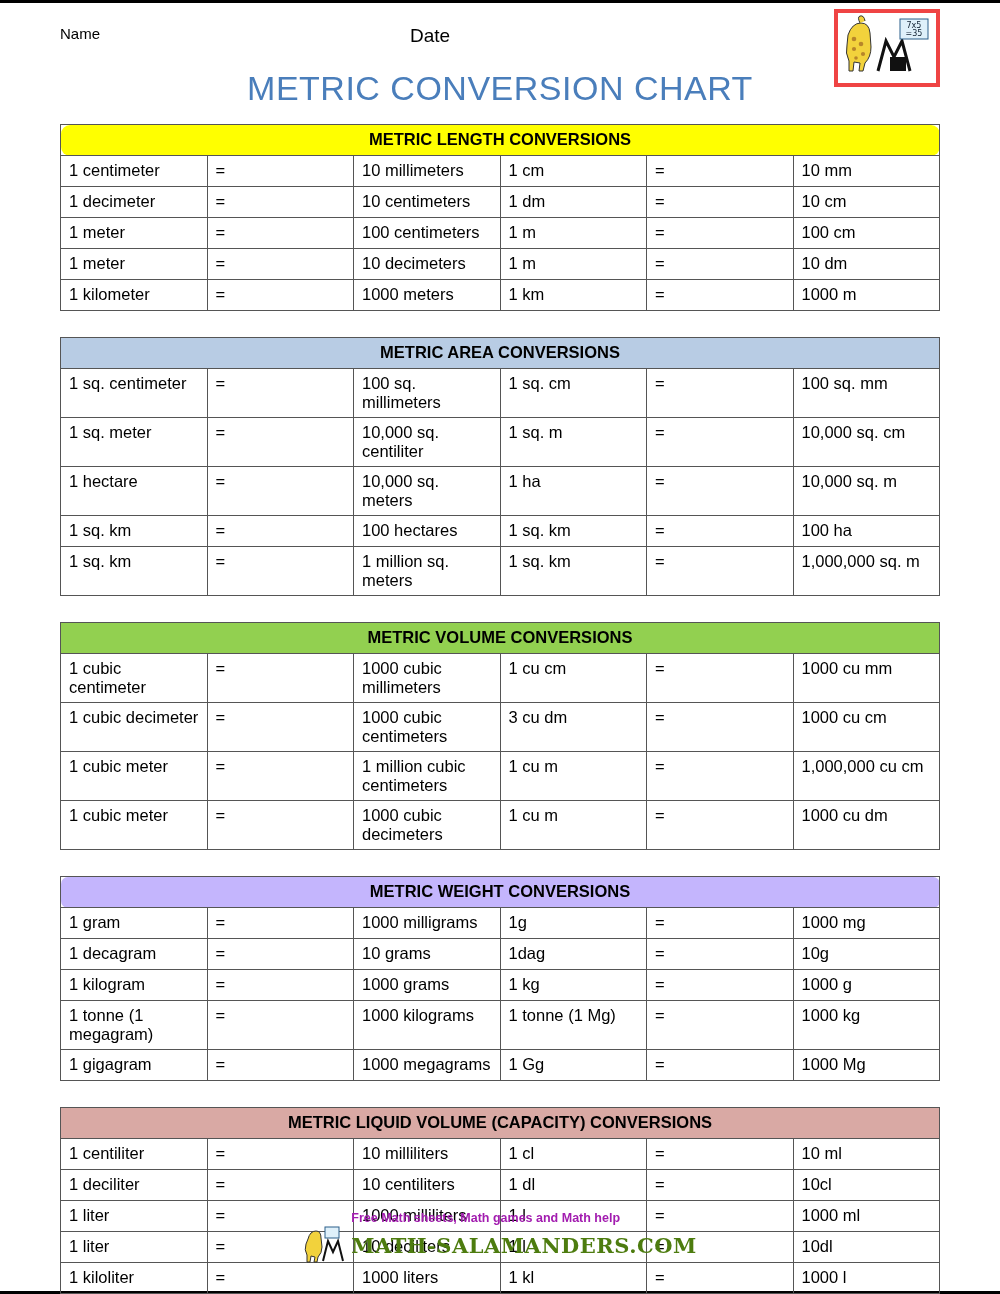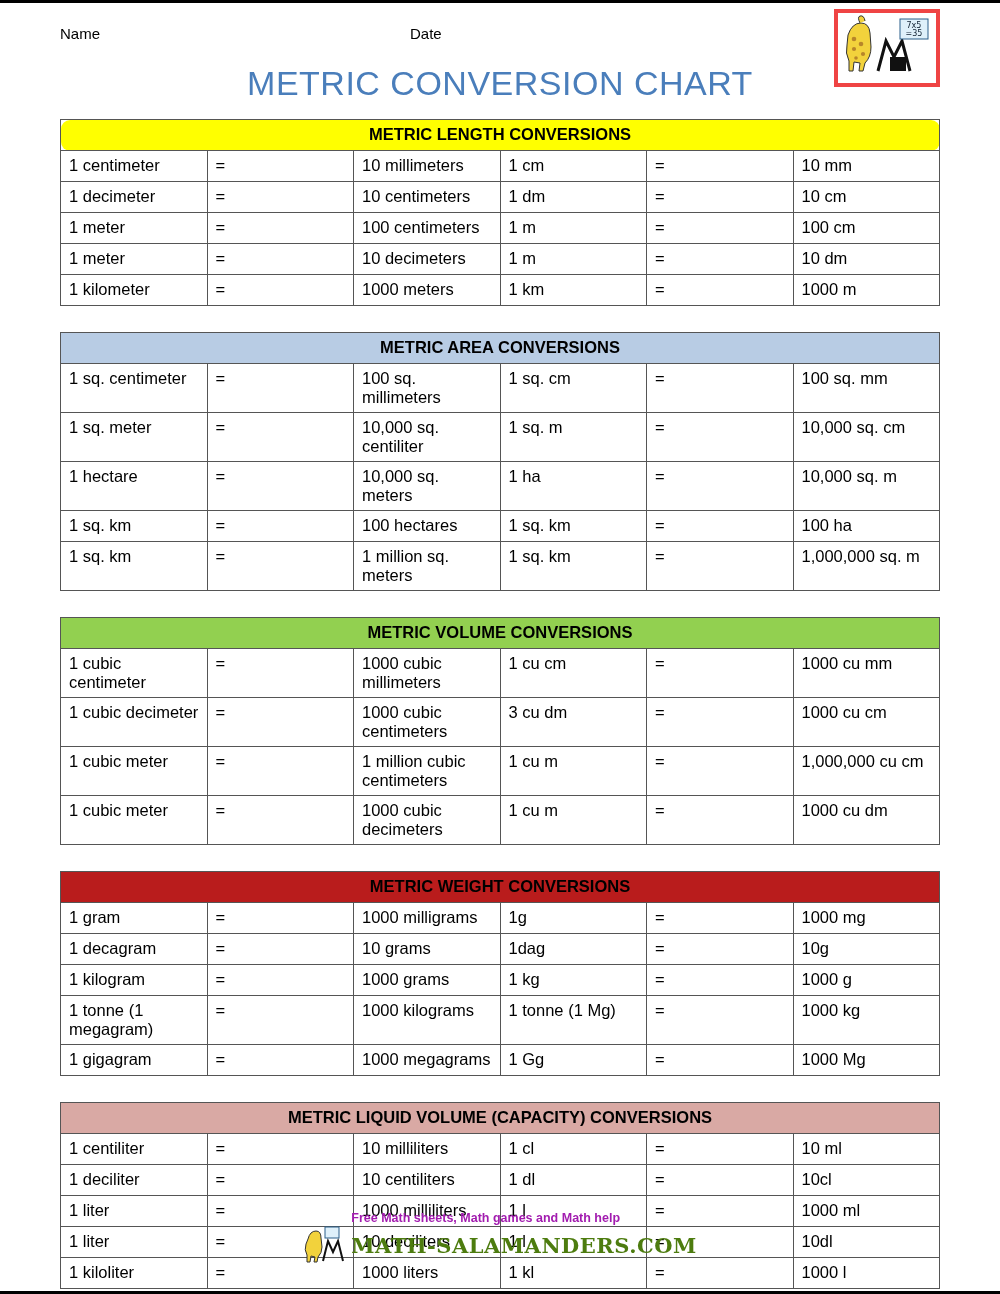--- a/index.html
+++ b/index.html
@@ -32,21 +32,21 @@
     display: flex;
     align-items: flex-start;
     padding-top: 22px;
     position: relative;
   }
   .hdr-name {
     font-size: 15px;
     width: 350px;
   }
   .hdr-date {
-    font-size: 15px;
+    font-size: 19px;
   }
   .logo-box {
     position: absolute;
     right: 0;
     top: 6px;
     width: 98px;
     height: 70px;
     border: 4px solid #ef4444;
     background: #fff;
     overflow: hidden;
@@ -301,21 +301,21 @@
               <td class="c3">1000 cubic decimeters</td>
               <td class="c4">1 cu m</td>
               <td class="c5 eq">=</td>
               <td class="c6">1000 cu dm</td>
             </tr>
           </tbody>
         </table>
         <table class="conv wB">
           <thead>
             <tr>
-              <th class="section" colspan="6" style="background: #b91c1c;">METRIC WEIGHT CONVERSIONS</th>
+              <th class="section" colspan="6" style="background: #c4b5fd; border-radius: 7px;">METRIC WEIGHT CONVERSIONS</th>
             </tr>
           </thead>
           <tbody>
             <tr>
               <td class="c1">1 gram</td>
               <td class="c2 eq">=</td>
               <td class="c3">1000 milligrams</td>
               <td class="c4">1g</td>
               <td class="c5 eq">=</td>
               <td class="c6">1000 mg</td>

